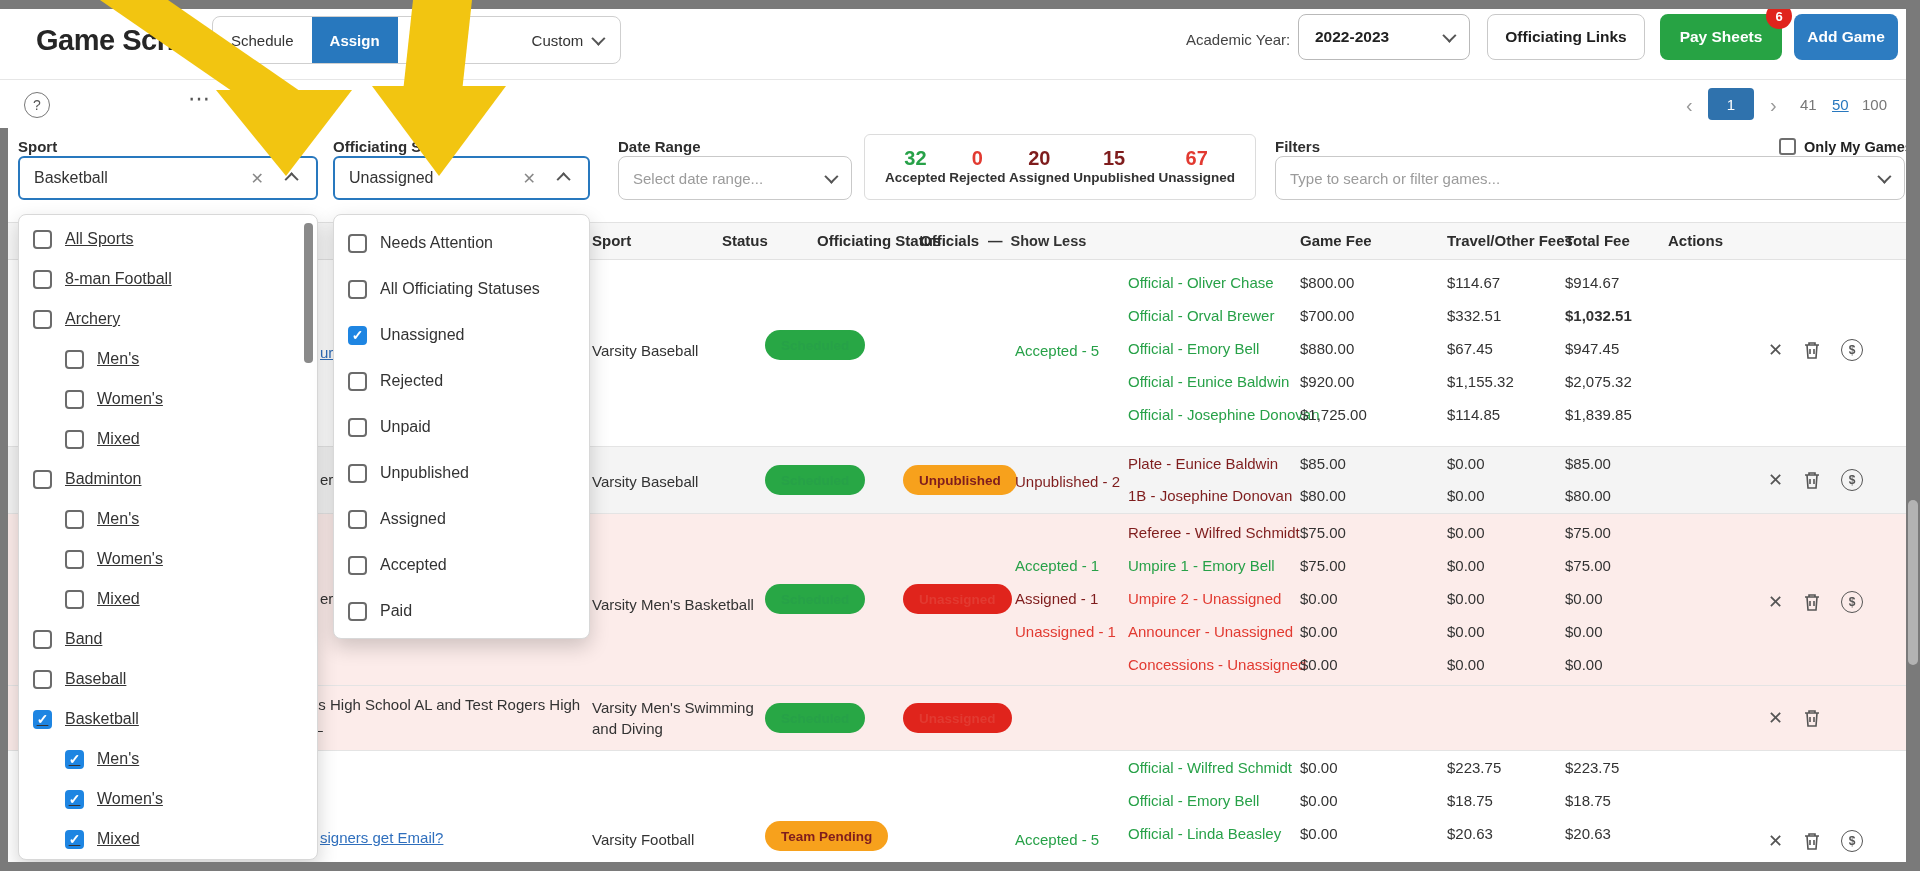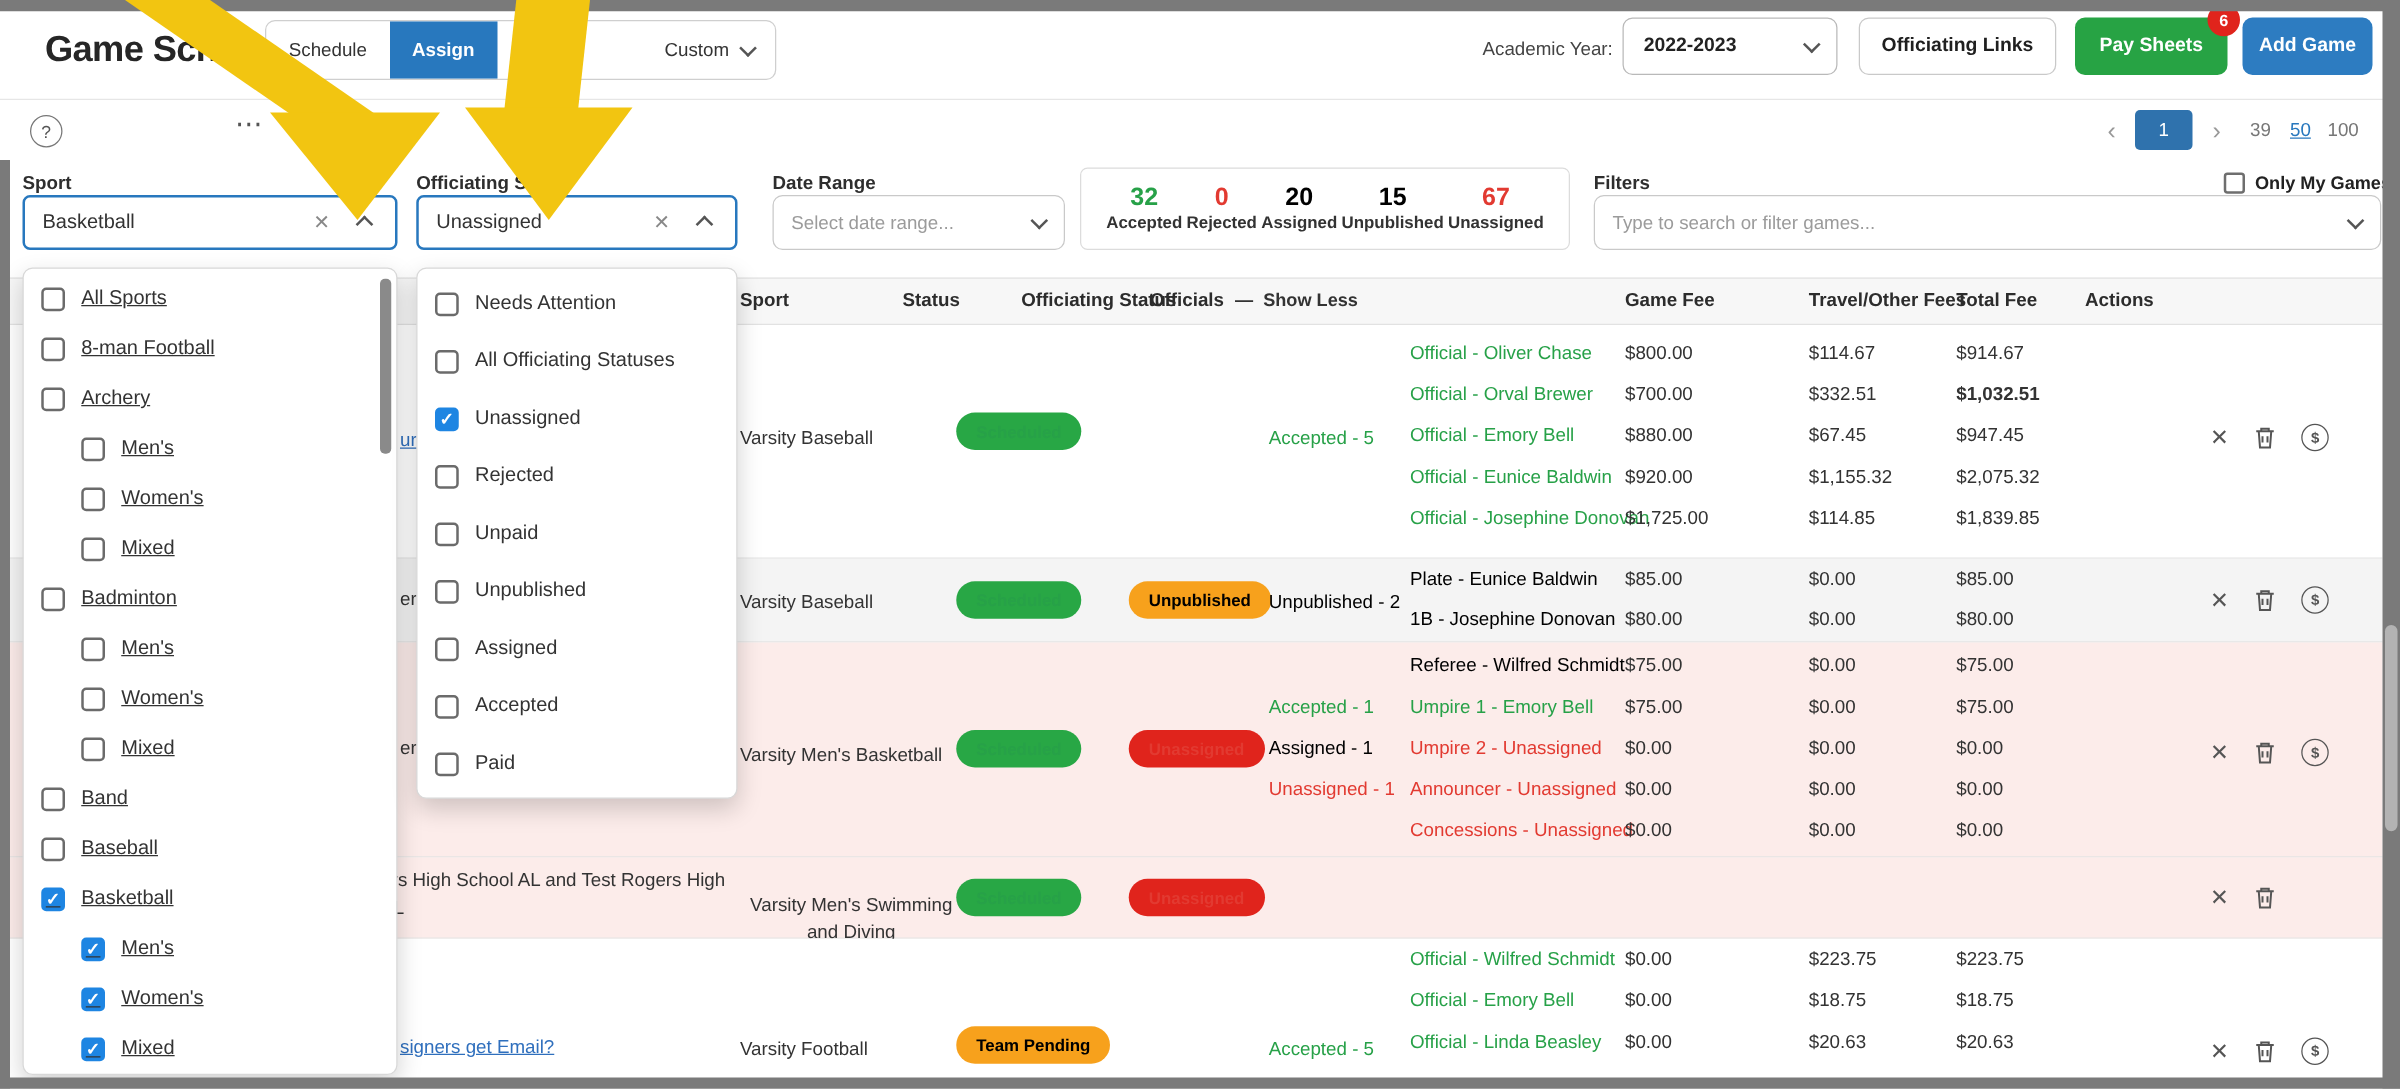--- a/index.html
+++ b/index.html
@@ -71,21 +71,21 @@
   .pill.t-red{background:#e0241c;}
   .pillpos-status{left:765px;}
   .pillpos-off{left:903px;}
   .sline{position:absolute;left:1015px;font-size:15px;white-space:nowrap;}
   .oline span{position:absolute;white-space:nowrap;font-size:15px;}
   .oname{left:1128px;}
   .ofee{left:1300px;color:#333;}
   .otravel{left:1447px;color:#333;}
   .ototal{left:1565px;color:#333;}
   .t-green{color:#27a148;}
-  .t-orange{color:#000000;text-align:center;}
+  .t-orange{color:#7f1d1d;text-align:center;}
   .t-red{color:#e23a31;}
   .acts{position:absolute;left:1768px;display:flex;gap:20px;align-items:center;height:24px;}
   .act-x{font-size:18px;color:#555;cursor:pointer;line-height:22px;}
   .act-trash{cursor:pointer;display:flex;}
   .act-pay{width:22px;height:22px;border:1.5px solid #555;border-radius:50%;display:flex;align-items:center;justify-content:center;font-size:12px;color:#555;font-weight:700;cursor:pointer;box-sizing:border-box;}
   
   .panel{position:absolute;background:#fff;border:1px solid #d8d8d8;border-radius:8px;box-shadow:0 8px 20px rgba(0,0,0,.18);z-index:50;box-sizing:border-box;}
   .panel-sport{left:18px;top:214px;width:300px;height:646px;padding-top:4px;overflow:hidden;}
   .panel-status{left:333px;top:214px;width:257px;height:425px;padding-top:5px;}
   .ddi{display:flex;align-items:center;gap:13px;padding-left:14px;cursor:pointer;}
@@ -125,21 +125,21 @@
   <div class="btn btn-green">Pay Sheets</div>
   <div class="badge">6</div>
   <div class="btn btn-blue">Add Game</div>
   <div class="header-divider"></div>
 
   <div class="help-icon">?</div>
   <div class="more-icon">⋯</div>
   <div class="pg-prev">‹</div>
   <div class="pg-page">1</div>
   <div class="pg-next">›</div>
-  <div class="pg-size" style="left:1800px;">39</div>
+  <div class="pg-size" style="left:1800px;">41</div>
   <div class="pg-size active" style="left:1832px;">50</div>
   <div class="pg-size" style="left:1862px;">100</div>
 
   <div class="flabel" style="left:18px;top:138px;">Sport</div>
   <div class="combo" style="left:18px;width:300px;">
     <span class="val">Basketball</span>
     <span class="clear">✕</span>
     <span class="chev chev-up"></span>
   </div>
 
@@ -324,21 +324,21 @@
             <path d="M2 5h14M6 5V3h6v2M4 5l1 13h8l1-13M7 9v5M11 9v5" stroke="#555" stroke-width="1.6" fill="none"></path>
           </svg>
         </span>
       <span class="act-pay">$</span>
     </div>
   </div>
 
   <div class="trow pink" style="top:686px;height:65px;">
     <div class="gameline" style="top:10px;">ers High School AL and Test Rogers High</div>
     <div class="gameline" style="top:32px;">AL</div>
-    <div class="sportcell" style="top:28px;text-align:center;">Varsity Men's Swimming and Diving</div>
+    <div class="sportcell" style="top:11px;">Varsity Men's Swimming and Diving</div>
     <div class="pill pillpos-status t-green" style="top:17px;">Scheduled</div>
     <div class="pill pillpos-off t-red" style="top:17px;">Unassigned</div>
     <div class="acts" style="top:20px;">
       <span class="act-x">✕</span>
       <span class="act-trash">
           <svg width="18" height="20" viewBox="0 0 18 20">
             <path d="M2 5h14M6 5V3h6v2M4 5l1 13h8l1-13M7 9v5M11 9v5" stroke="#555" stroke-width="1.6" fill="none"></path>
           </svg>
         </span>
     </div>

